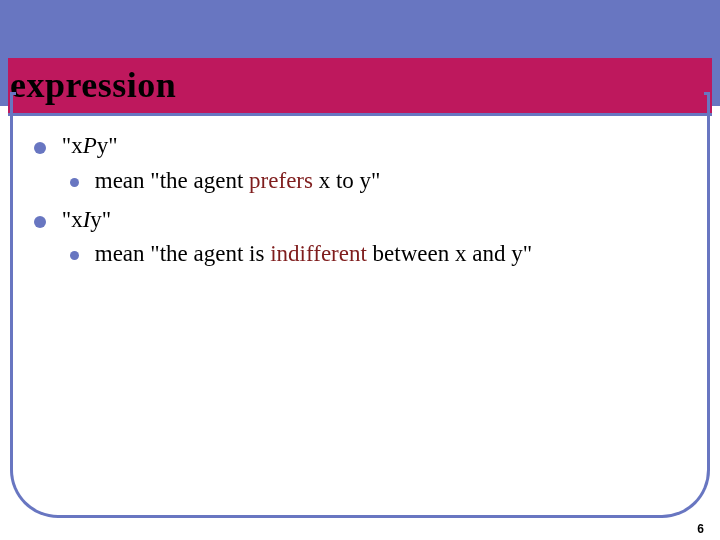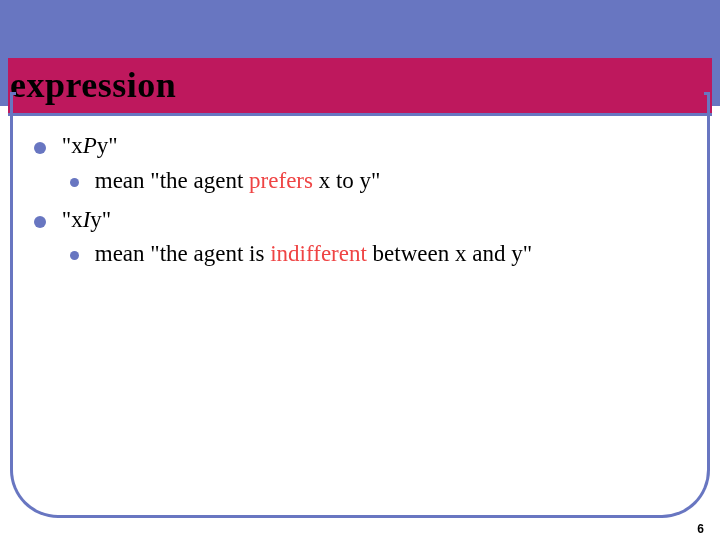--- a/index.html
+++ b/index.html
@@ -70,21 +70,21 @@
     vertical-align: -1px;
     margin-right: 10px;
   }
   .b2 .bullet-dot {
     width: 9px; height: 9px;
     vertical-align: 1px;
     margin-right: 10px;
   }
   .quote { font-family: "Times New Roman", Times, serif; }
   .ital-op { font-style: italic; }
-  .hl { color: #ef4444; }
+  .hl { color: #7f1d1d; }
 
   .pagenum {
     position: absolute;
     right: 16px; bottom: 4px;
     font-family: Arial, Helvetica, sans-serif;
     font-size: 12px;
     font-weight: bold;
     color: #000;
   }
 </style>

